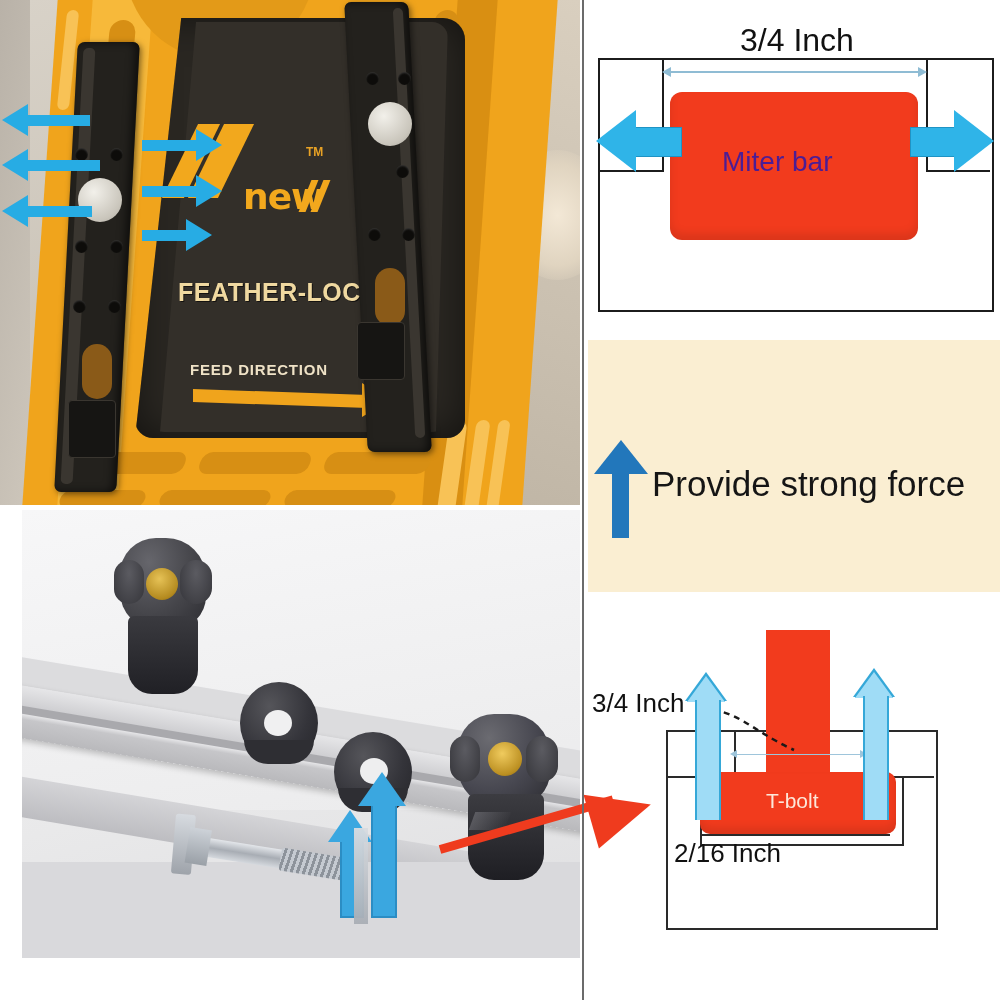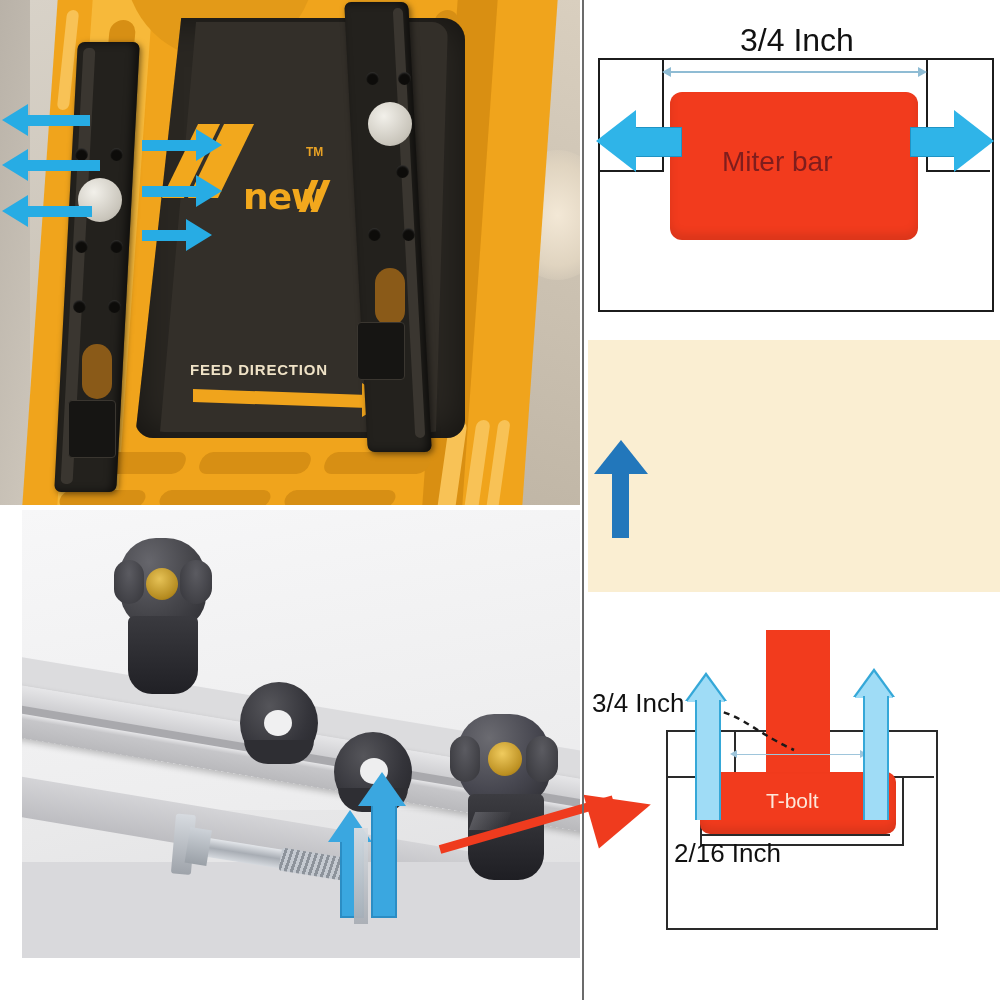--- a/index.html
+++ b/index.html
@@ -90,21 +90,21 @@
 
   
   #cream{position:absolute;left:588px;top:0;width:412px;height:592px;background:#faeed2;}
   #creamBottomWhite{position:absolute;left:588px;top:592px;width:412px;height:408px;background:#ffffff;}
 
   
   #miter{position:absolute;left:588px;top:0;width:412px;height:340px;background:#ffffff;}
   .mt-outer{position:absolute;border:2px solid #1c1c1c;}
   .mt-bar{position:absolute;background:#f23b1d;border-radius:12px;
     box-shadow:inset 0 -6px 10px rgba(0,0,0,.10);}
-  .mt-label{position:absolute;color:#7f1d1d;font-size:28px;font-family:"Liberation Sans",sans-serif;}
+  .mt-label{position:absolute;color:#4c1d95;font-size:28px;font-family:"Liberation Sans",sans-serif;}
   .dimline{position:absolute;height:2px;background:#8fbcd4;}
   .dimcapL{position:absolute;width:0;height:0;border-top:5px solid transparent;border-bottom:5px solid transparent;
     border-right:9px solid #8fbcd4;}
   .dimcapR{position:absolute;width:0;height:0;border-top:5px solid transparent;border-bottom:5px solid transparent;
     border-left:9px solid #8fbcd4;}
   .dimtext{position:absolute;color:#111;font-family:"Liberation Sans",sans-serif;}
 
   .cyanArrowH{position:absolute;}
   .ca-shaft{position:absolute;background:#2fb4e8;border:1px solid #1f93c4;}
   .ca-head{position:absolute;width:0;height:0;}
@@ -175,20 +175,21 @@
 
     <div class="pt-logo">
       <div class="pt-logoBar" style="left:4px;top:6px;width:22px;height:74px;transform:skewX(-26deg);"></div>
       <div class="pt-logoBar" style="left:30px;top:6px;width:30px;height:74px;transform:skewX(-26deg);"></div>
     </div>
     <div class="pt-new">new</div>
     <div class="pt-newSlash" style="left:305px;top:180px;width:7px;height:32px;transform:skewX(-22deg);"></div>
     <div class="pt-newSlash" style="left:317px;top:180px;width:7px;height:32px;transform:skewX(-22deg);"></div>
     <div class="pt-tm">TM</div>
 
+    <div class="pt-featherloc">FEATHER-LOC</div>
     <div class="pt-feed">FEED DIRECTION</div>
     <div class="pt-feedArrowShaft"></div>
     <div class="pt-feedArrowHead"></div>
 
     <div class="pt-rail" style="left:66px;top:42px;width:62px;height:450px;transform:skewX(-3deg);"></div>
     <div class="pt-railHi" style="left:72px;top:48px;width:12px;height:436px;transform:skewX(-3deg);"></div>
     <div class="pt-hole" style="left:75px;top:148px;width:13px;height:13px;"></div>
     <div class="pt-hole" style="left:110px;top:148px;width:13px;height:13px;"></div>
     <div class="pt-hole" style="left:75px;top:240px;width:13px;height:13px;"></div>
     <div class="pt-hole" style="left:110px;top:240px;width:13px;height:13px;"></div>
@@ -322,20 +323,21 @@
 
     <div class="cyanArrowH">
       <div class="ca-shaft" style="left:322px;top:127px;width:48px;height:28px;"></div>
       <div class="ca-head" style="left:366px;top:110px;border-top:31px solid transparent;border-bottom:31px solid transparent;border-left:40px solid #2fb4e8;"></div>
     </div>
   </div>
 
   <div id="force">
     <div class="fo-arrowShaft" style="left:24px;top:30px;width:17px;height:68px;"></div>
     <div class="fo-arrowHead" style="left:6px;top:0px;"></div>
+    <div class="fo-text" style="left:64px;top:24px;">Provide strong force</div>
   </div>
 
   <div id="tbolt">
 
     <div class="tb-rect" style="left:78px;top:110px;width:268px;height:196px;"></div>
 
     <div style="position:absolute;left:80px;top:112px;width:66px;height:44px;background:#ffffff;
       border-right:2px solid #2a2a2a;border-bottom:2px solid #2a2a2a;"></div>
     <div style="position:absolute;left:278px;top:112px;width:66px;height:44px;background:#ffffff;
       border-left:2px solid #2a2a2a;border-bottom:2px solid #2a2a2a;"></div>

